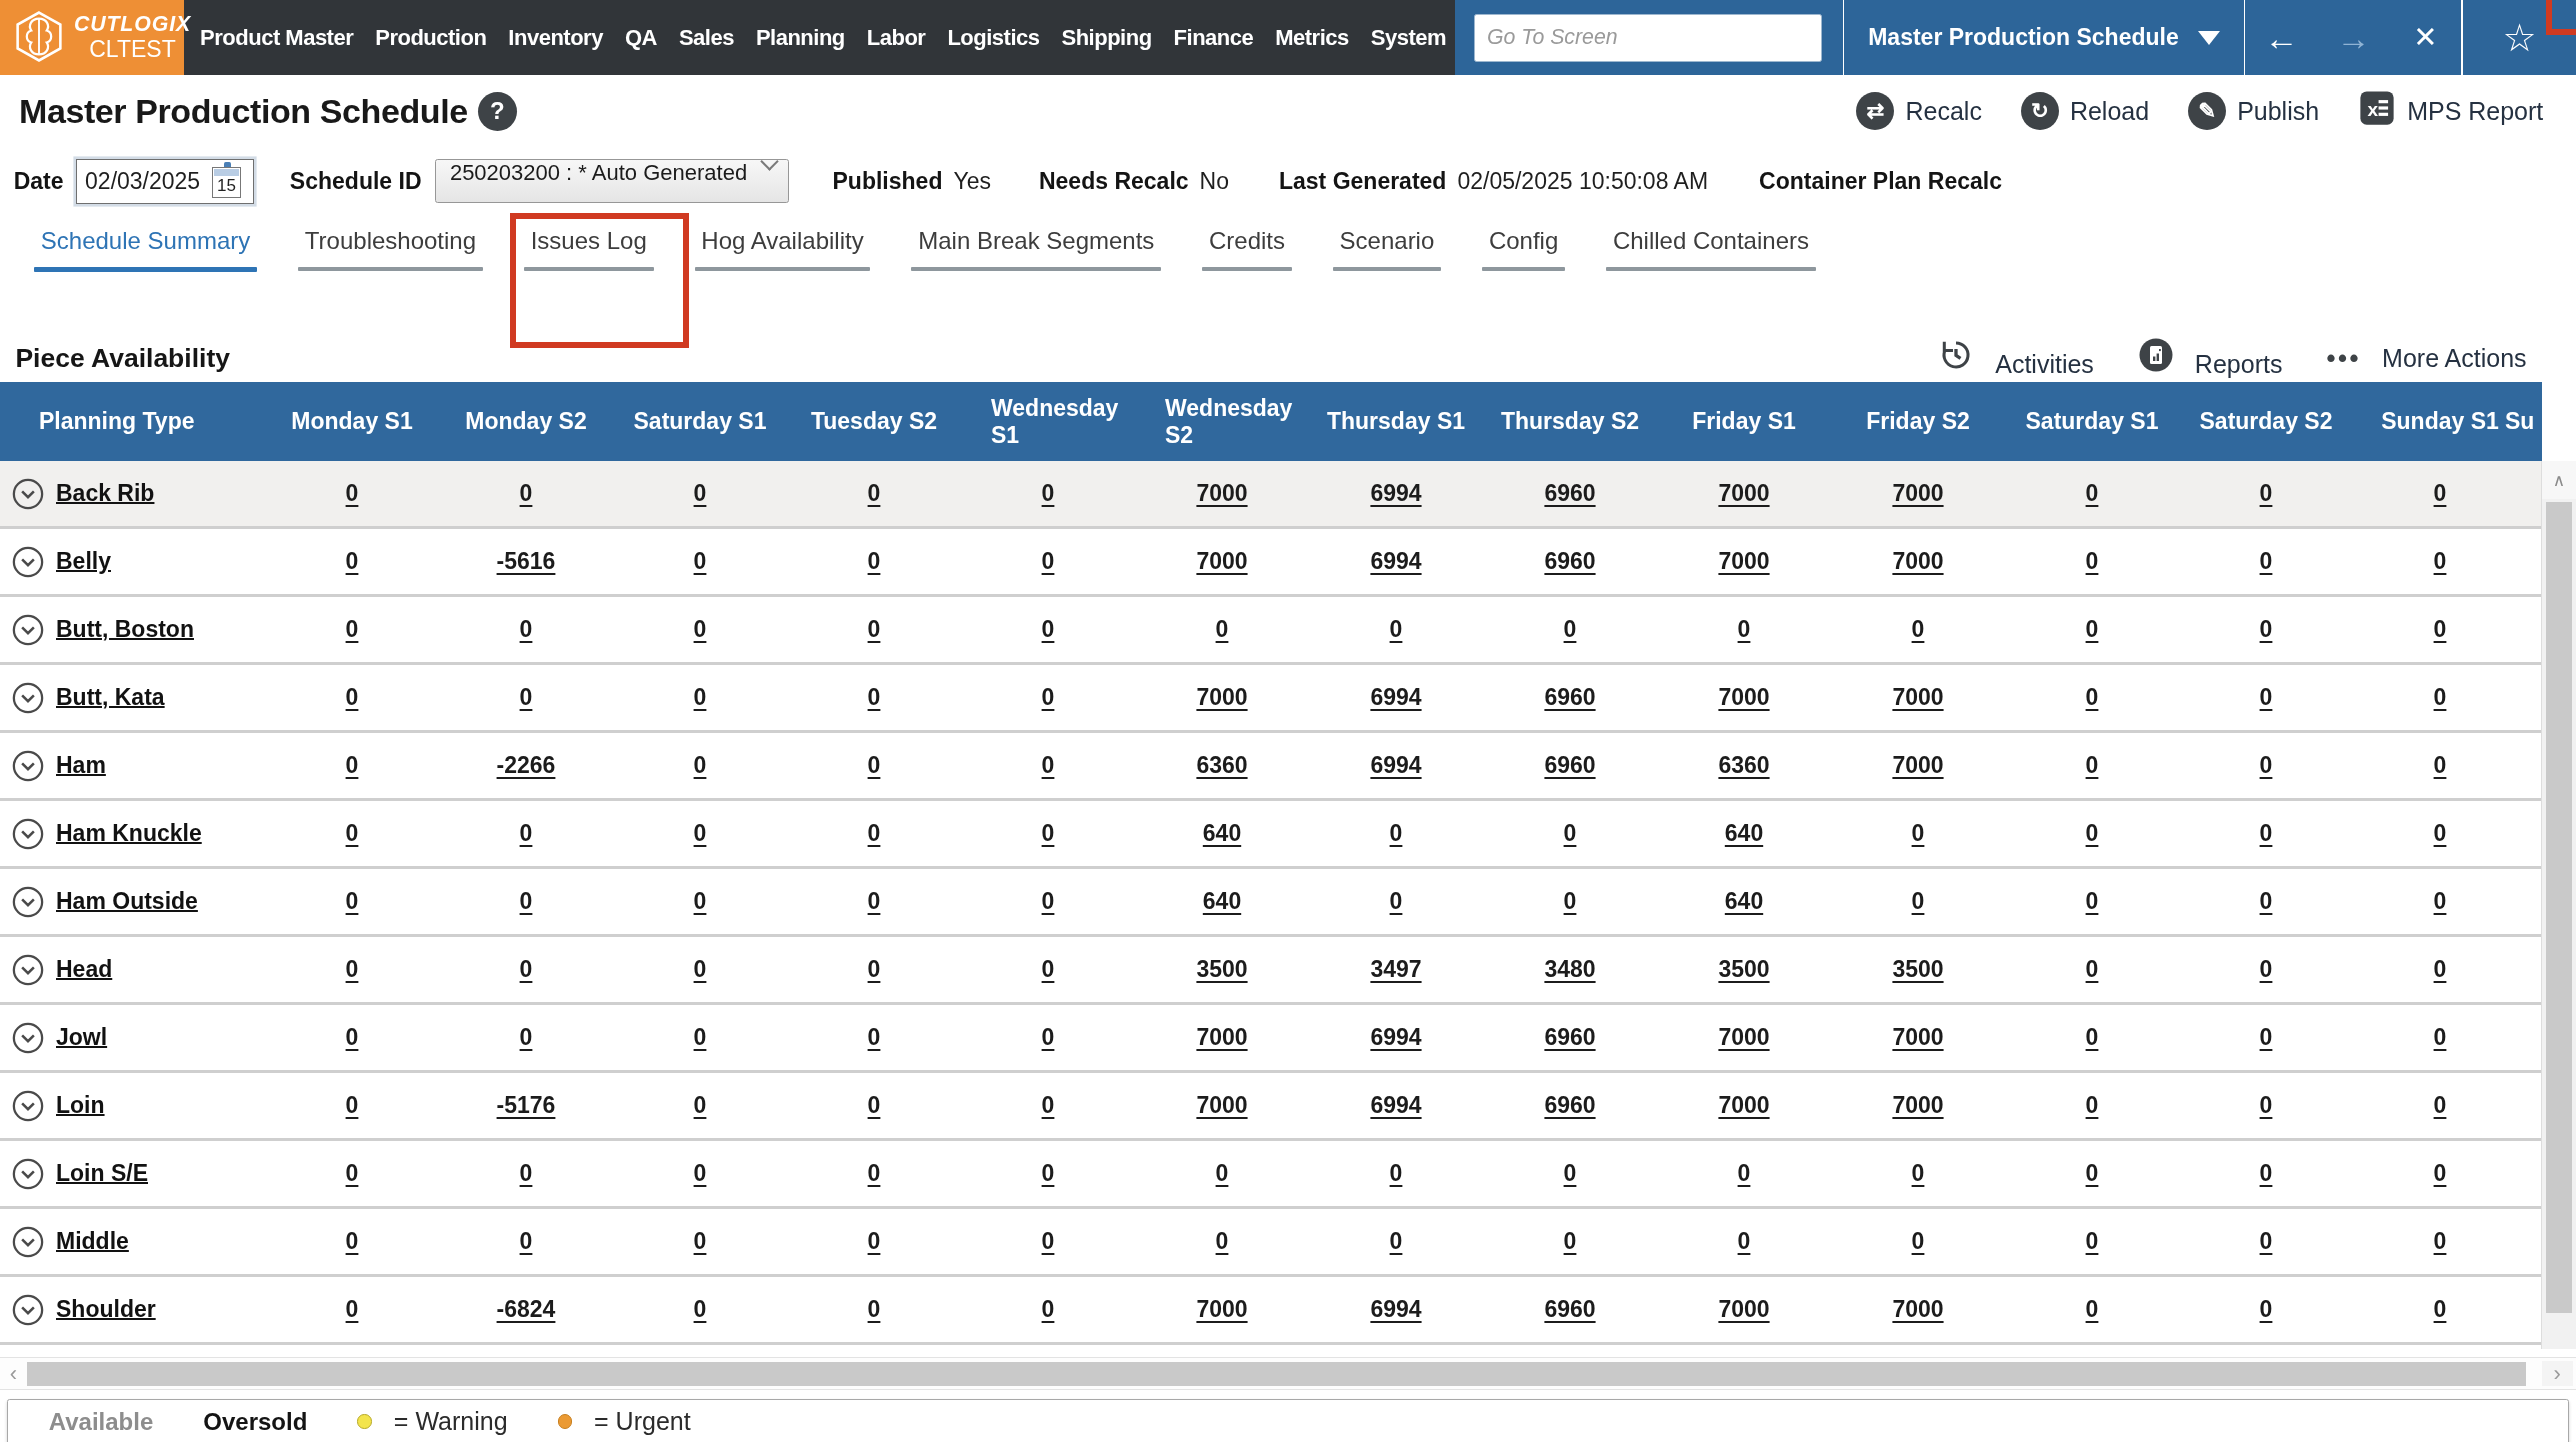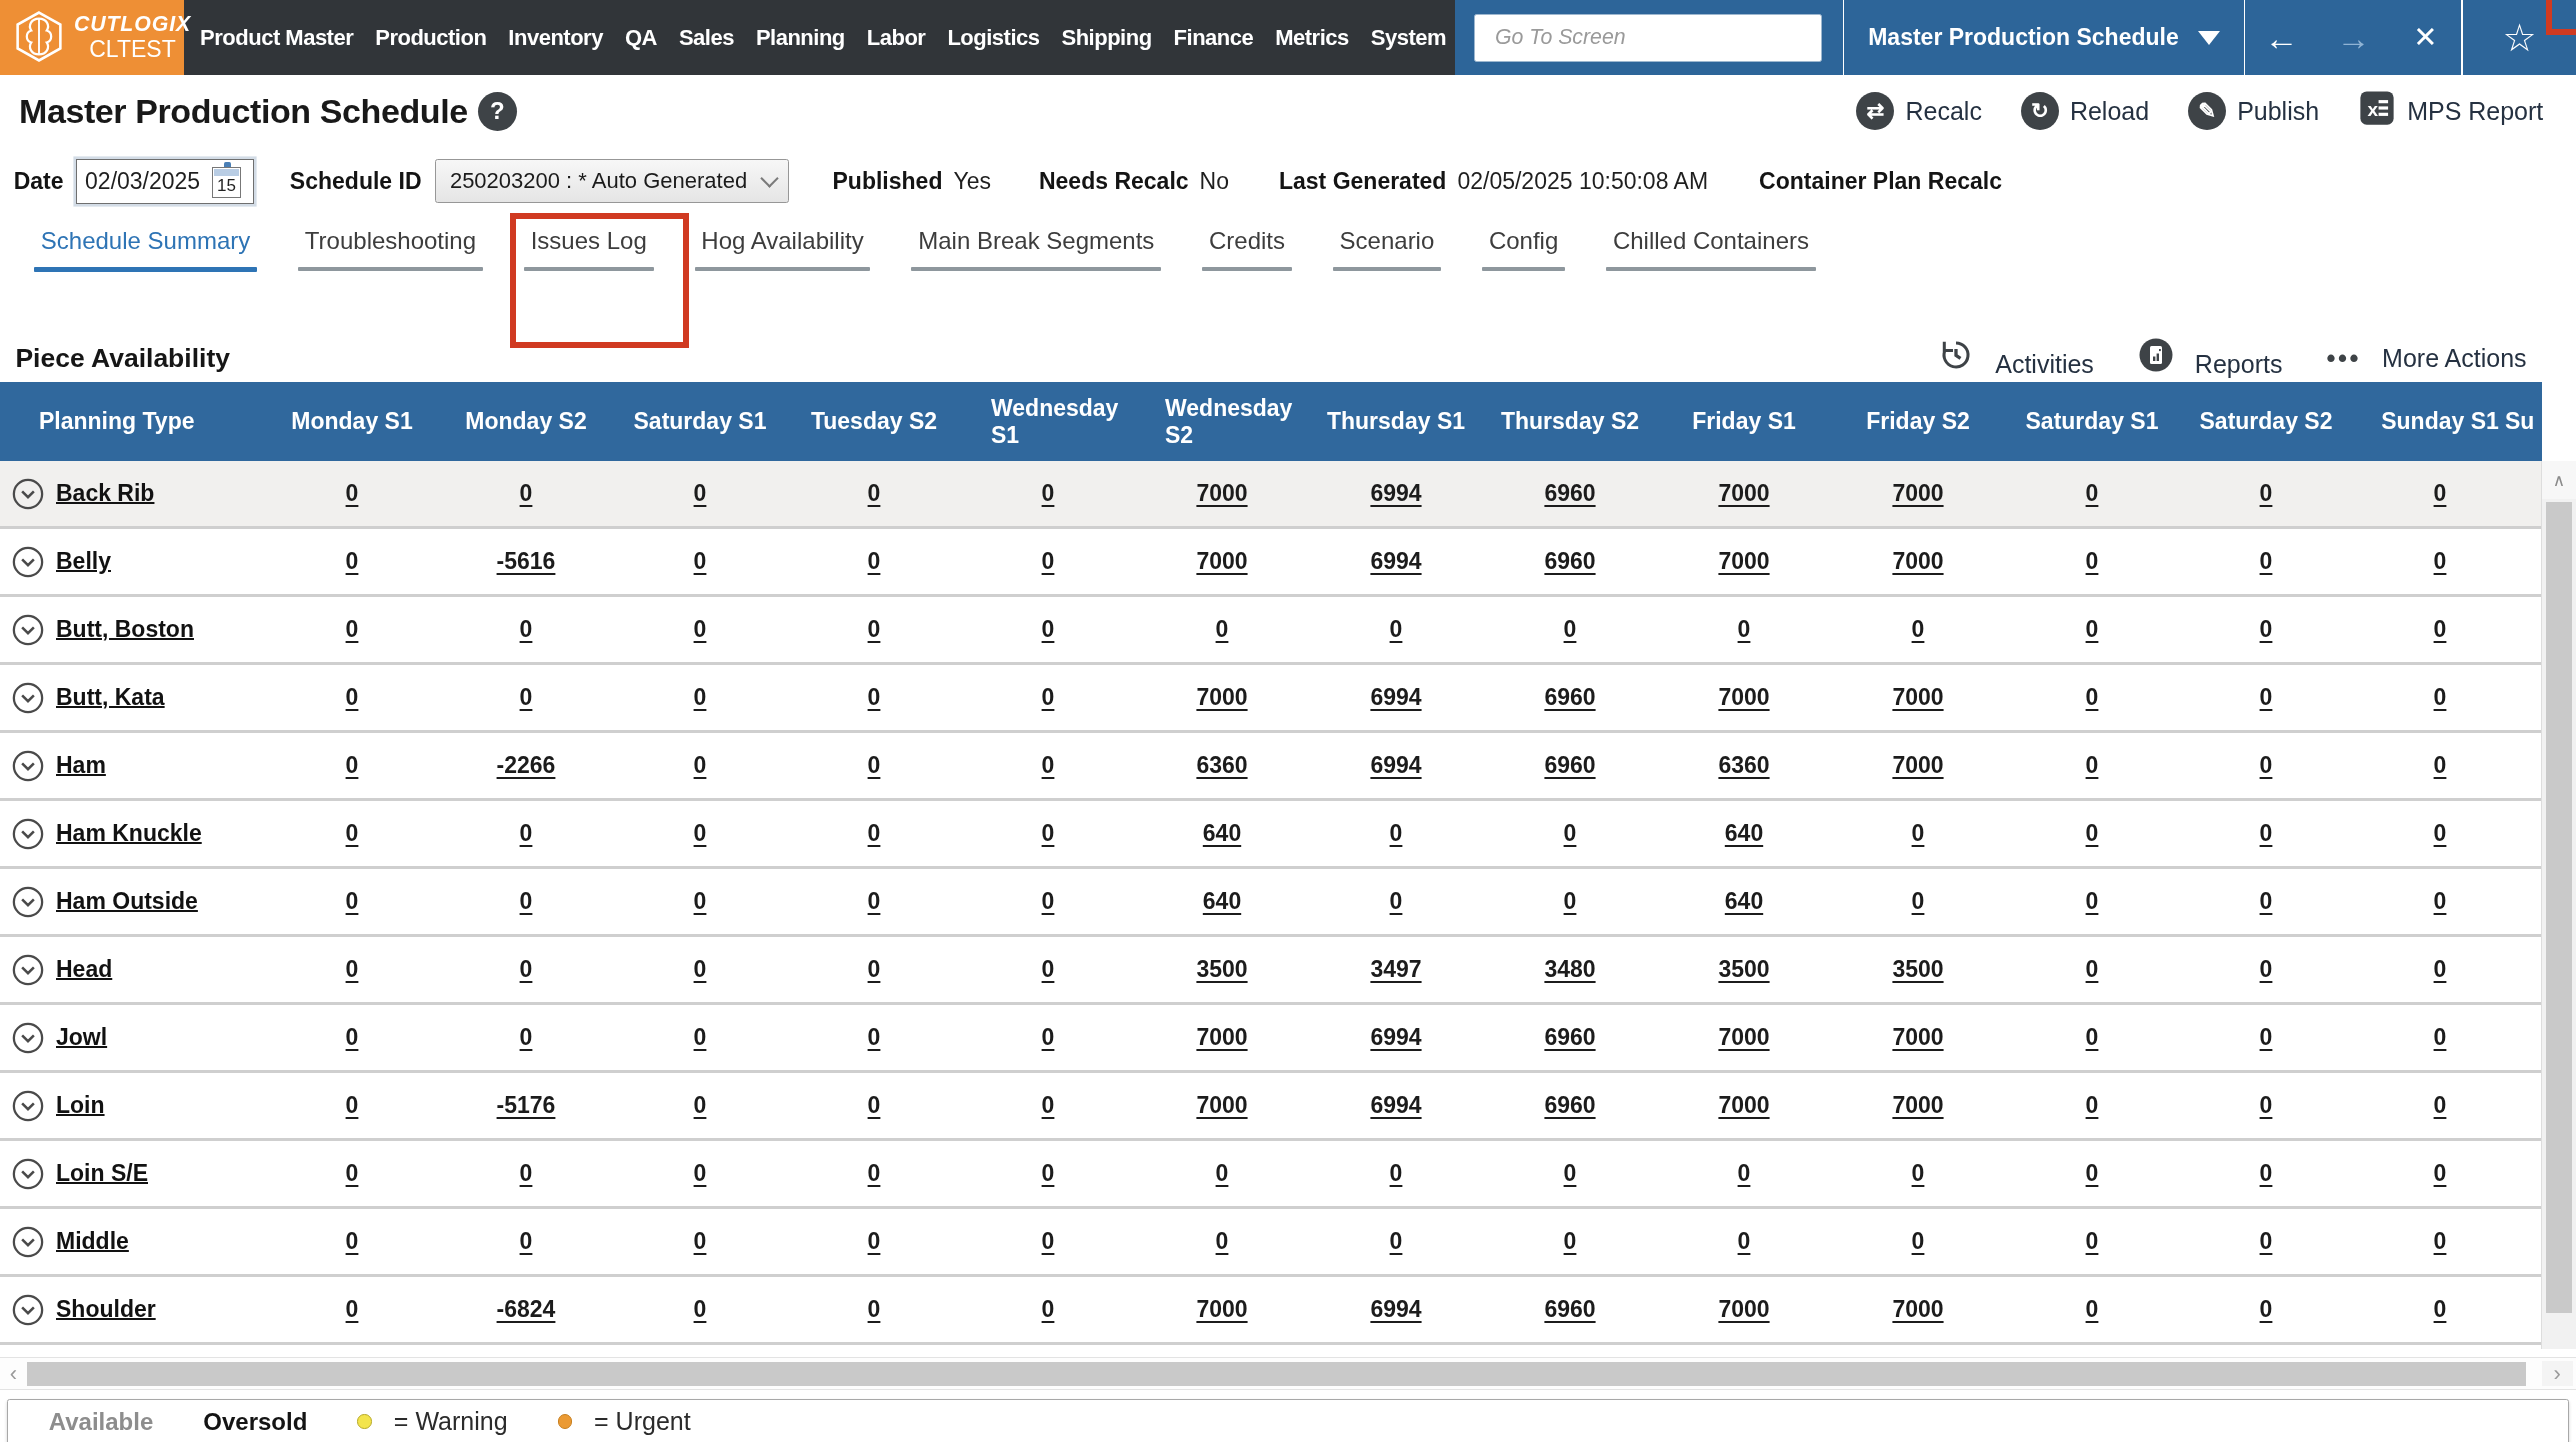--- a/index.html
+++ b/index.html
@@ -11,21 +11,21 @@
         padding-left:13.7px;box-sizing:border-box;flex:none}
   .logo svg{flex:none}
   .logo-text{display:flex;flex-direction:column;line-height:1.1;color:#fff;text-align:center}
   .brand{font-style:italic;font-weight:700;font-size:21.3px;letter-spacing:0.9px}
   .env{font-size:23px;font-weight:400}
   .nav{flex:1;display:flex;align-items:center;padding:0 5.1px;overflow:hidden}
   .nav-item{color:#fff;font-size:22px;font-weight:600;padding:0 11px;white-space:nowrap;
             letter-spacing:-0.5px;cursor:pointer}
   .blue-panel{width:1121px;flex:none;background:var(--blue);display:flex;align-items:center;position:relative}
   .goto{width:348px;height:48px;margin-left:19px;border:0.9px solid #9db7cf;border-radius:2.6px;
-        font-size:21.3px;font-style:italic;color:#555;padding:0 20px;box-sizing:border-box;
+        font-size:21.3px;font-style:italic;color:#555;padding:0 12px;box-sizing:border-box;
         font-family:"Liberation Sans",sans-serif;background:#fff}
   .goto::placeholder{color:#9a9a9a;font-style:italic}
   .vdiv{width:1.7px;background:#fff;align-self:stretch;flex:none}
   .vdiv.d1{margin-left:20.5px}
   .screen-sel{display:flex;align-items:center;gap:19px;padding:0 24px;cursor:pointer}
   .screen-label{color:#fff;font-size:23px;font-weight:600;white-space:nowrap}
   .tri-down{width:0;height:0;border-left:11px solid transparent;border-right:11px solid transparent;
             border-top:14.5px solid #fff}
   .navbtns{display:flex;align-items:center}
   .nav-ico{width:72px;text-align:center;color:#fff;font-size:34px;cursor:pointer;line-height:1}
@@ -49,21 +49,21 @@
   .flabel{font-weight:700;color:#141414;white-space:nowrap}
   .date-box{display:flex;align-items:center;border:1.7px solid #6f6f6f;box-shadow:0 0 0 2.6px #d3dce6;
             height:43px;margin-left:12px;padding:0 8.5px;gap:10.2px;background:#fff}
   .cal{position:relative;width:34px;height:38px;flex:none}
   .cal .page{position:absolute;left:1.7px;top:5.1px;width:29px;height:31px;border:1.7px solid #777;
              background:#fff;box-sizing:border-box}
   .cal .band{position:absolute;left:3.4px;top:6.8px;width:25.6px;height:6.8px;background:#b9cde4}
   .cal .knob{position:absolute;left:13.7px;top:0;width:6.8px;height:6.8px;background:#4a7fb5;border-radius:1.7px}
   .cal .num{position:absolute;left:1.7px;top:13.7px;width:29px;text-align:center;font-size:17px;font-weight:400;color:#222}
   .sep28{width:36px;flex:none}
-  .select{margin-left:13.7px;height:44px;min-width:326px;display:flex;align-items:center;
+  .select{margin-left:13.7px;height:44px;min-width:326px;display:flex;
           justify-content:space-between;padding:0 12px 0 13.7px;box-sizing:border-box;
           background:linear-gradient(#f7f7f7,#e5e5e5);border:1.7px solid #979797;border-radius:2.6px;
           font-size:22px;color:#1b1b1b;cursor:pointer}
   .chev-sm{width:11px;height:11px;border-right:2.6px solid #7a7a7a;border-bottom:2.6px solid #7a7a7a;
            transform:rotate(45deg);margin-left:15.4px;margin-top:-5.1px}
   .kv{display:flex;align-items:center;gap:11px;white-space:nowrap}
   .kval{color:#1f1f1f}
   .ml34{margin-left:44px}.ml56{margin-left:48px}.ml58{margin-left:50px}.ml60{margin-left:51px}
   
   .tabs-row{height:68px;display:flex;align-items:flex-start;padding:12px 0 0 34px;gap:41px}

